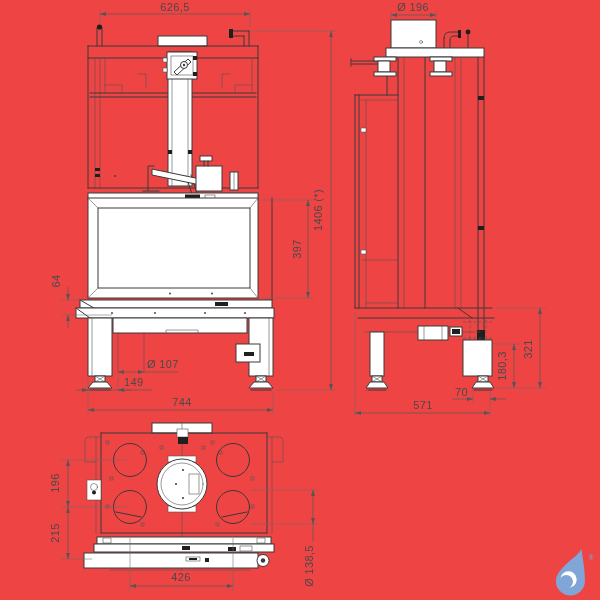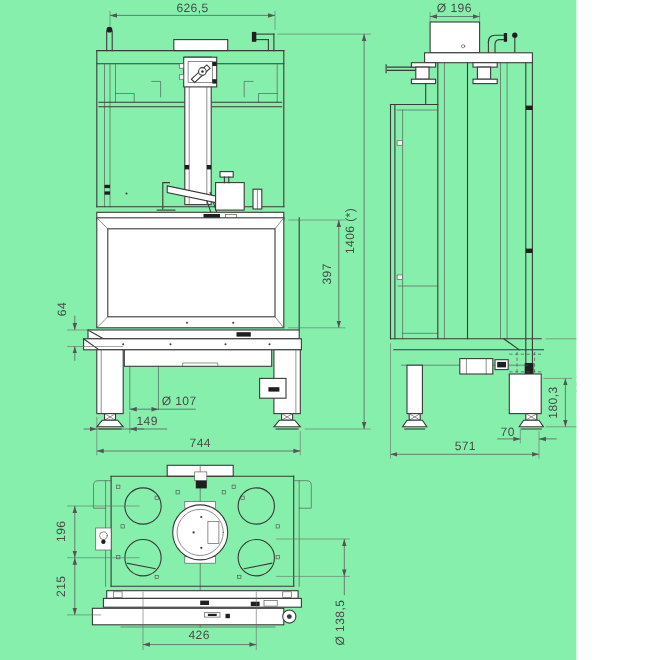--- a/index.html
+++ b/index.html
@@ -1,16 +1,16 @@
 <!DOCTYPE html>
 <html><head>
 <meta charset="utf-8">
 <style>
   html,body{margin:0;padding:0;background:#ffffff;}
-  .stage{position:relative;width:524px;height:600px;background:#86efac;overflow:hidden;
+  .stage{position:relative;width:600px;height:600px;background:#ef4444;overflow:hidden;
          font-family:"Liberation Sans",sans-serif;}
   svg{display:block}
   .ln{stroke:#3a3a3a;stroke-width:1;fill:none;stroke-linecap:square}
   .lt{stroke:#555;stroke-width:.6;fill:none;stroke-linecap:square}
   .wf{fill:#fff;stroke:#3a3a3a;stroke-width:1}
   .wt{fill:#fff;stroke:#555;stroke-width:.6}
   .dk{fill:#1f1f1f;stroke:none}
   .dim{stroke:#5a5a5a;stroke-width:.7;fill:none}
   .ext{stroke:#6a6a6a;stroke-width:.55;fill:none}
   .dsh{stroke:#5a5a5a;stroke-width:.7;fill:none;stroke-dasharray:3 2.2}

